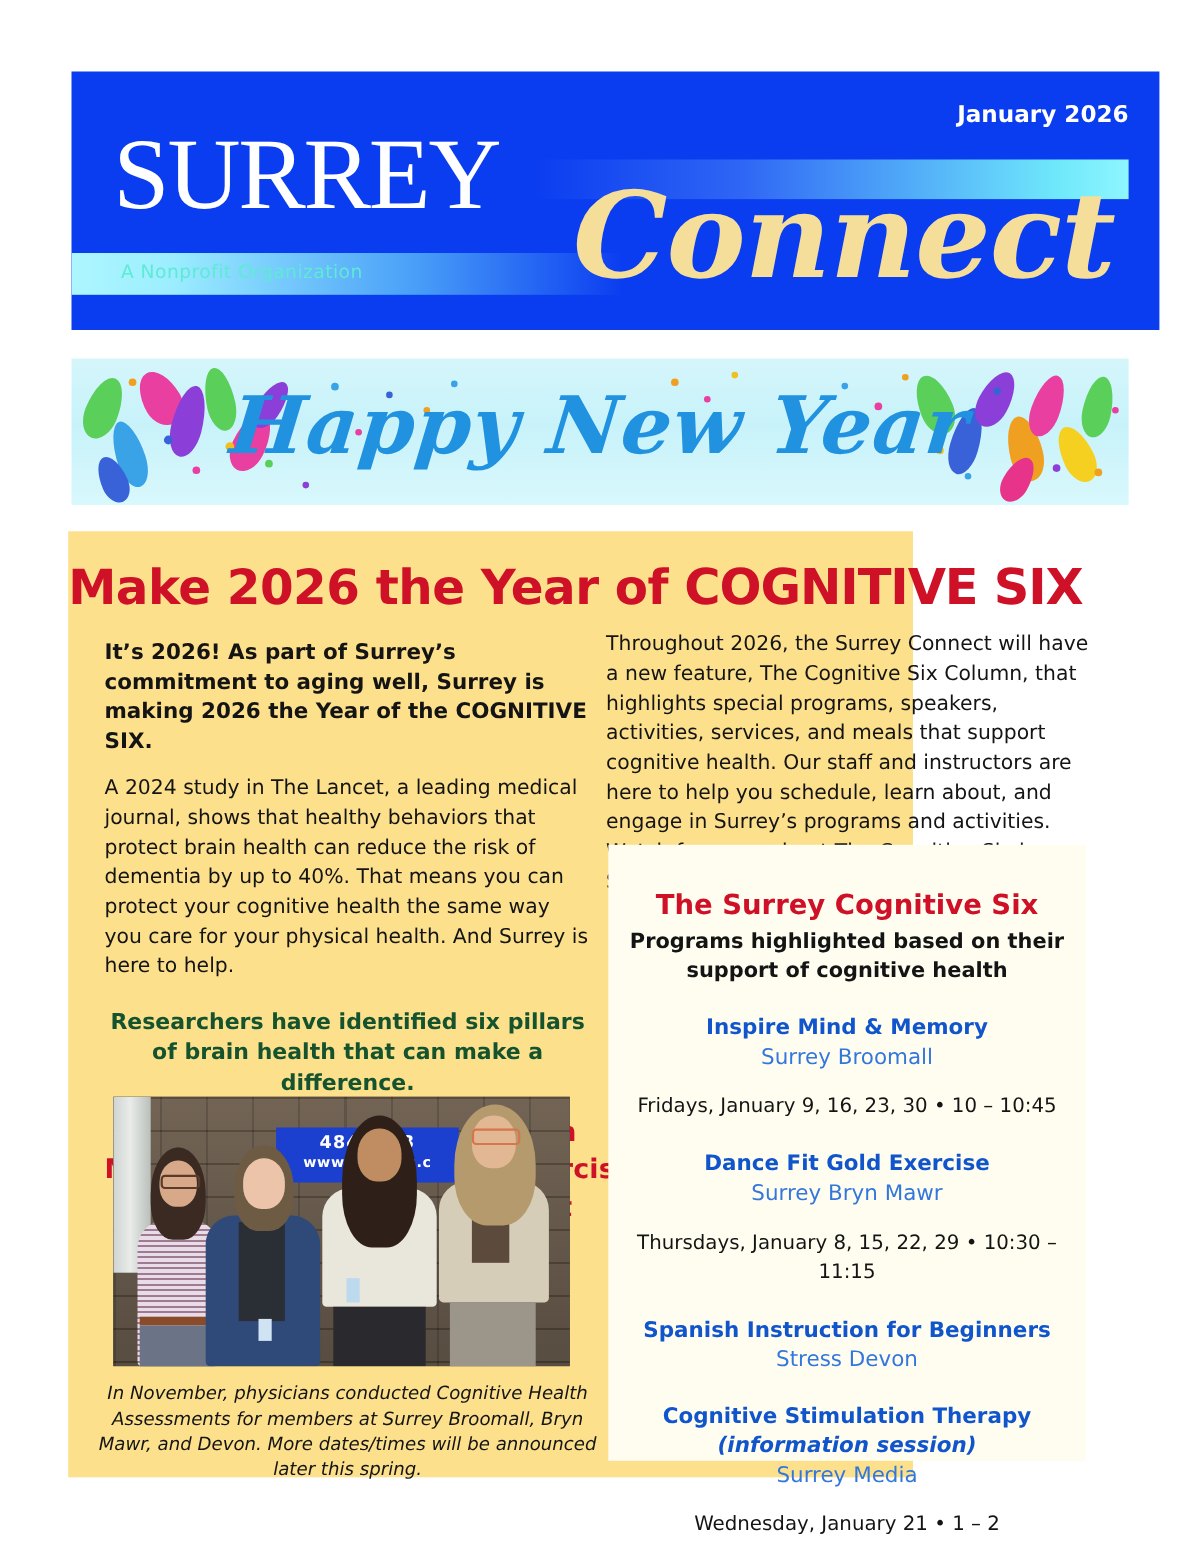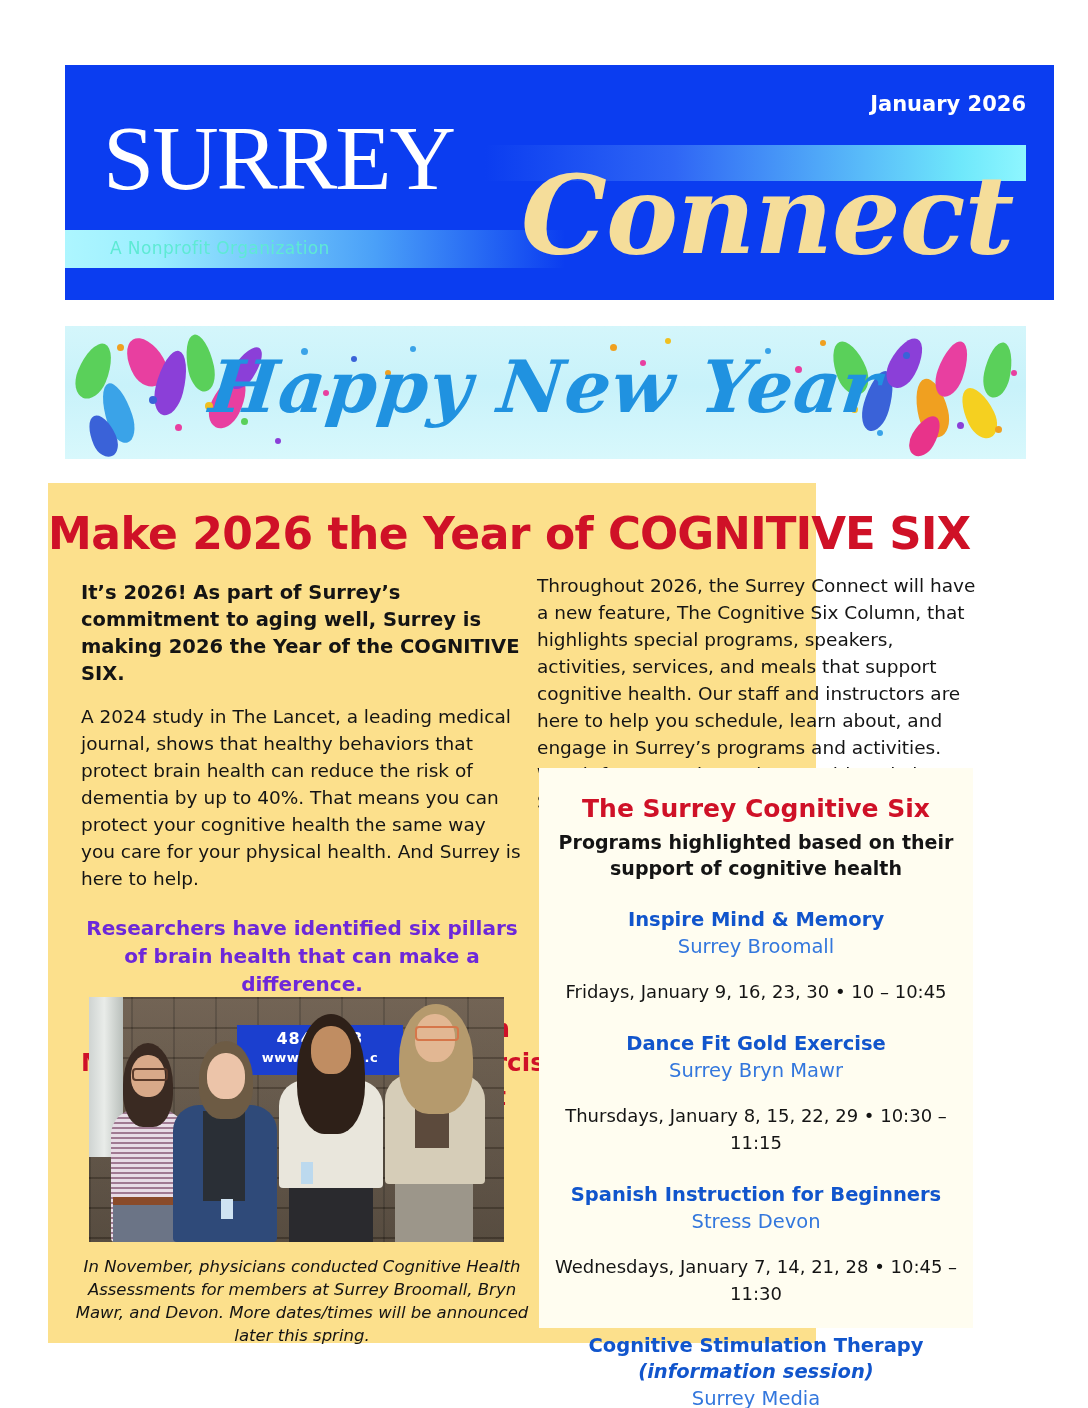--- a/index.html
+++ b/index.html
@@ -110,21 +110,21 @@
     color: #2092e0;
     letter-spacing: 1px;
     transform: skewX(-6deg);
   }
   .conf { position: absolute; border-radius: 50%; }
   .ribbon { position: absolute; border-radius: 50% 50% 50% 50% / 60% 60% 40% 40%; }
 
   
   .panel {
     position: absolute;
-    left: 48px;
+    left: 62px;
     top: 483px;
     width: 768px;
     height: 860px;
     background: #fce08c;
   }
 
   .headline {
     position: absolute;
     left: 0; right: 0;
     top: 24px;
@@ -161,21 +161,21 @@
     font-size: 18.5px;
     line-height: 27px;
     color: #141414;
     margin: 0;
   }
   .pillars-intro {
     font-family: "DejaVu Sans", sans-serif;
     font-weight: bold;
     font-size: 20px;
     line-height: 28px;
-    color: #6d28d9;
+    color: #14532d;
     text-align: center;
     margin: 22px 0 14px 0;
   }
   .pillar-line {
     font-family: "DejaVu Sans", sans-serif;
     font-weight: bold;
     font-size: 24.5px;
     line-height: 34px;
     color: #cf1127;
     text-align: center;
@@ -273,21 +273,21 @@
     height: 560px;
     background: #fffdf0;
     padding: 0;
   }
   .six-title {
     text-align: center;
     font-family: "DejaVu Sans", sans-serif;
     font-weight: bold;
     font-size: 25px;
     color: #cf1127;
-    margin-top: 26px;
+    margin-top: 40px;
   }
   .six-sub {
     text-align: center;
     font-family: "DejaVu Sans", sans-serif;
     font-weight: bold;
     font-size: 19px;
     line-height: 26px;
     color: #141414;
     margin-top: 6px;
   }
@@ -455,21 +455,20 @@
 
     <div class="prog">
       <div class="prog-name">Dance Fit Gold Exercise</div>
       <div class="prog-loc">Surrey Bryn Mawr</div>
       <div class="prog-time">Thursdays, January 8, 15, 22, 29  •  10:30 – 11:15</div>
     </div>
 
     <div class="prog">
       <div class="prog-name">Spanish Instruction for Beginners</div>
       <div class="prog-loc">Stress Devon</div>
-      <div class="prog-time">Wednesdays, January 7, 14, 21, 28  •  10:45 – 11:30</div>
     </div>
 
     <div class="prog">
       <div class="prog-name">Cognitive Stimulation Therapy</div>
       <div class="prog-name-italic">(information session)</div>
       <div class="prog-loc">Surrey Media</div>
       <div class="prog-time">Wednesday, January 21  •  1 – 2</div>
     </div>
   </div>
 

